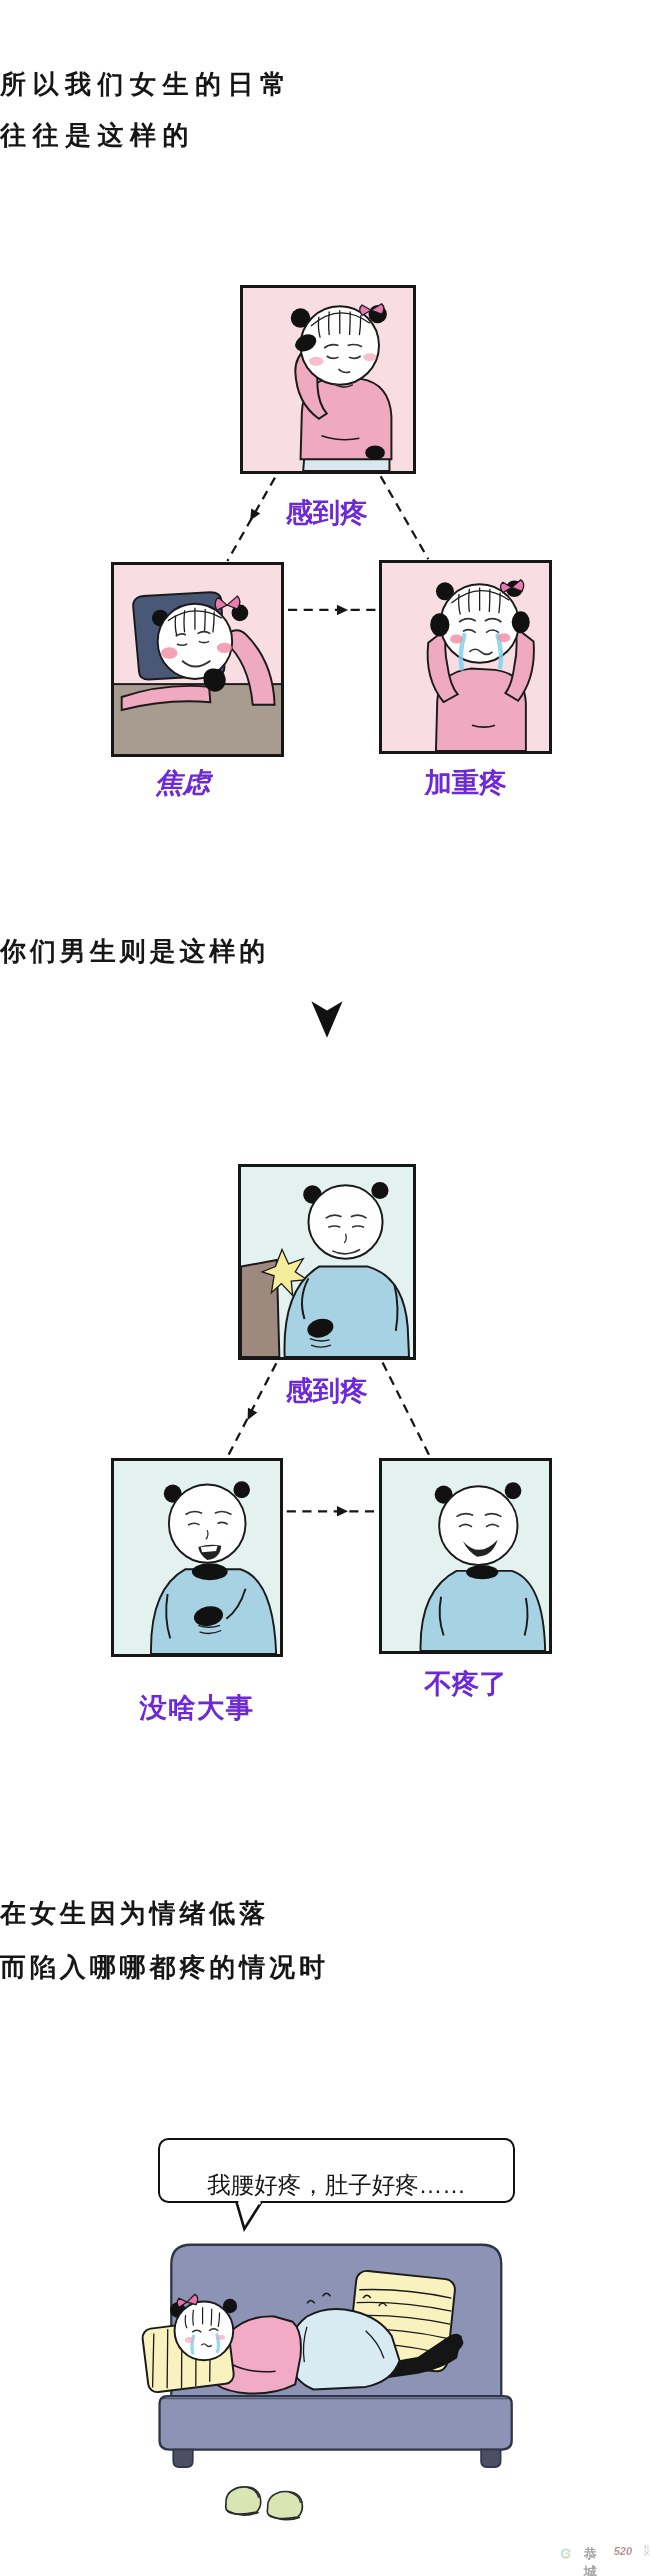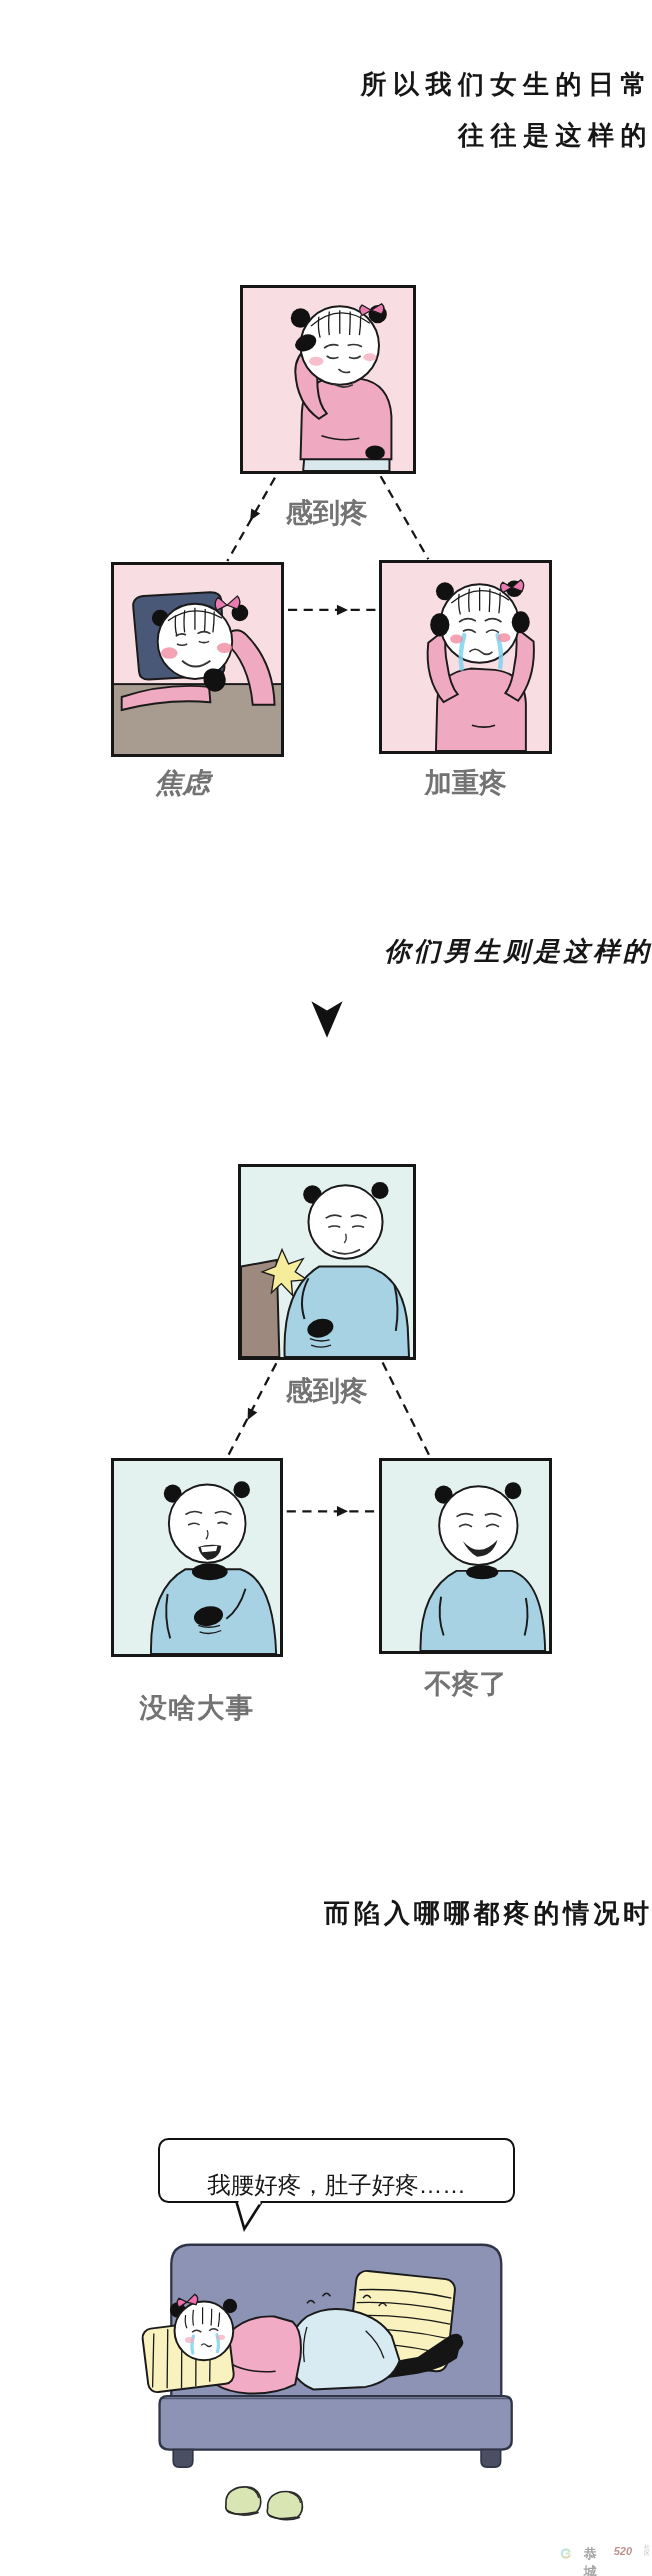--- a/index.html
+++ b/index.html
@@ -1,21 +1,21 @@
 <!DOCTYPE html>
 <html style="font-size:10.4px"><head>
 <meta charset="utf-8">
 <style>
   html,body{margin:0;padding:0;background:#fff;}
   .page{position:relative;width:653px;height:2576px;background:#ffffff;overflow:hidden;
         font-family:"Liberation Sans", sans-serif;color:#1a1a1a;}
   .abs{position:absolute;}
-  .title{width:653px;text-align:right;font-size:26px;font-weight:600;
+  .title{width:653px;text-align:left;font-size:26px;font-weight:600;
          letter-spacing:6.5px;line-height:51px;color:#161616;}
-  .cap{position:absolute;text-align:center;font-size:27.4px;font-weight:700;color:#737373;}
+  .cap{position:absolute;text-align:center;font-size:27.4px;font-weight:700;color:#6d28d9;}
   .panel{position:absolute;border:3.3px solid #161616;box-sizing:border-box;overflow:hidden;background:#fff;}
   .panel svg{display:block;width:100%;height:100%;}
   .bubble{position:absolute;left:158px;top:2138px;width:357px;height:65px;
           border:2.6px solid #111;border-radius:10.4px;box-sizing:border-box;
           display:flex;align-items:flex-end;justify-content:center;
           font-size:23.5px;font-weight:500;color:#161616;background:#fff;z-index:1;}
   .tail{position:absolute;left:234px;top:2199px;z-index:2;}
   .wm{position:absolute;left:560px;top:2545px;width:90px;opacity:.5;z-index:3;
       font-family:"Liberation Sans", sans-serif;}
   .wm-row{display:flex;align-items:flex-start;gap:12px;}
@@ -107,21 +107,21 @@
       <path d="M126,106 Q136,100 146,108 M162,108 Q172,100 182,108" fill="none" stroke="#333" stroke-width="2.5"></path>
       <path d="M128,112 Q120,140 124,164" fill="none" stroke="#7FD2EE" stroke-width="7" stroke-linecap="round" opacity=".85"></path>
       <path d="M180,112 Q188,140 184,162" fill="none" stroke="#7FD2EE" stroke-width="7" stroke-linecap="round" opacity=".85"></path>
       <path d="M136,138 Q145,130 154,138 Q163,146 172,138" fill="none" stroke="#333" stroke-width="2.5"></path>
       <ellipse cx="116" cy="118" rx="10" ry="7" fill="#F08CA0" opacity=".8"></ellipse>
       <ellipse cx="190" cy="116" rx="10" ry="7" fill="#F08CA0" opacity=".8"></ellipse>
     </svg>
   </div>
   <div class="cap" style="left:379px;top:765px;width:173px;">加重疼</div>
 
-  <div class="abs title" style="left:0;top:926px;letter-spacing:3.9px;font-style:italic;">你们男生则是这样的</div>
+  <div class="abs title" style="left:0;top:926px;letter-spacing:3.9px;">你们男生则是这样的</div>
   <svg class="abs" style="left:310px;top:1000px;" width="34" height="39" viewBox="0 0 52 60">
     <polygon points="2,2 26,16 50,2 26,58" fill="#111"></polygon>
   </svg>
 
   <div class="panel" style="left:238px;top:1164px;width:178px;height:196px;background:#E4F2EF;">
     <svg viewBox="0 0 260 290" preserveAspectRatio="none">
       <polygon points="0,152 54,142 58,290 0,290" fill="#9D897D" stroke="#1a1a1a" stroke-width="3"></polygon>
       <polygon points="62,126 72,148 94,140 82,160 100,172 76,174 78,196 61,178 46,192 50,166 32,160 52,152" fill="#F6ED9C" stroke="#1a1a1a" stroke-width="2"></polygon>
       <path d="M66,290 Q62,186 118,152 L192,152 Q246,168 252,244 L254,290 Z" fill="#A6D2E4" stroke="#1a1a1a" stroke-width="3"></path>
       <path d="M102,170 Q86,200 96,232" fill="none" stroke="#1a1a1a" stroke-width="3"></path>
@@ -178,20 +178,21 @@
       <circle cx="150" cy="100" r="61" fill="#fff" stroke="#1a1a1a" stroke-width="3"></circle>
       <path d="M116,86 Q128,78 142,84 M160,84 Q172,78 186,86" fill="none" stroke="#333" stroke-width="2.5"></path>
       <path d="M120,102 Q130,94 140,102 M162,102 Q172,94 182,102" fill="none" stroke="#333" stroke-width="2.5"></path>
       <path d="M126,124 Q152,152 180,122 Q172,148 148,148 Q134,140 126,124 Z" fill="#222"></path>
       <path d="M131,127 Q152,142 175,125 L172,120 Q152,132 134,122 Z" fill="#fff"></path>
     </svg>
   </div>
   <div class="cap" style="left:379px;top:1666px;width:173px;">不疼了</div>
 
   <div class="abs title" style="left:0;top:1886px;letter-spacing:3.9px;line-height:54px;">
+    <div>在女生因为情绪低落</div>
     <div>而陷入哪哪都疼的情况时</div>
   </div>
 
   <div class="bubble">
     <span>我腰好疼，肚子好疼……</span>
   </div>
   <svg class="tail" width="31" height="34" viewBox="0 0 48 52">
     <path d="M4,5 L16,46 L42,5" fill="#fff" stroke="#111" stroke-width="4" stroke-linecap="round"></path>
     <rect x="7" y="0" width="34" height="8" fill="#fff"></rect>
   </svg>

